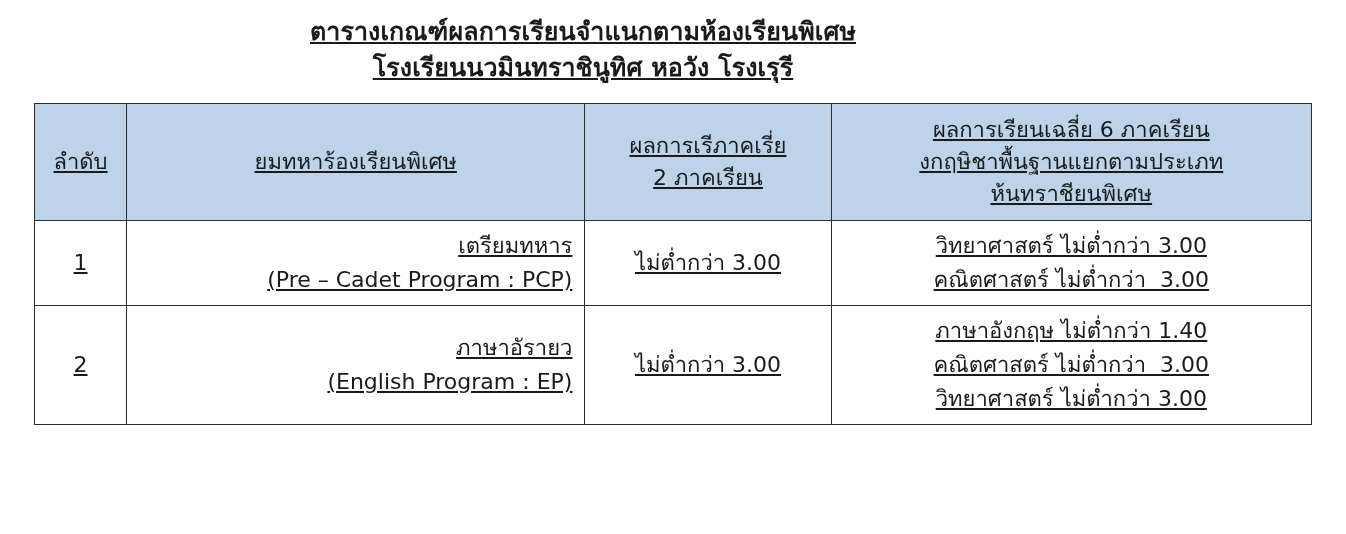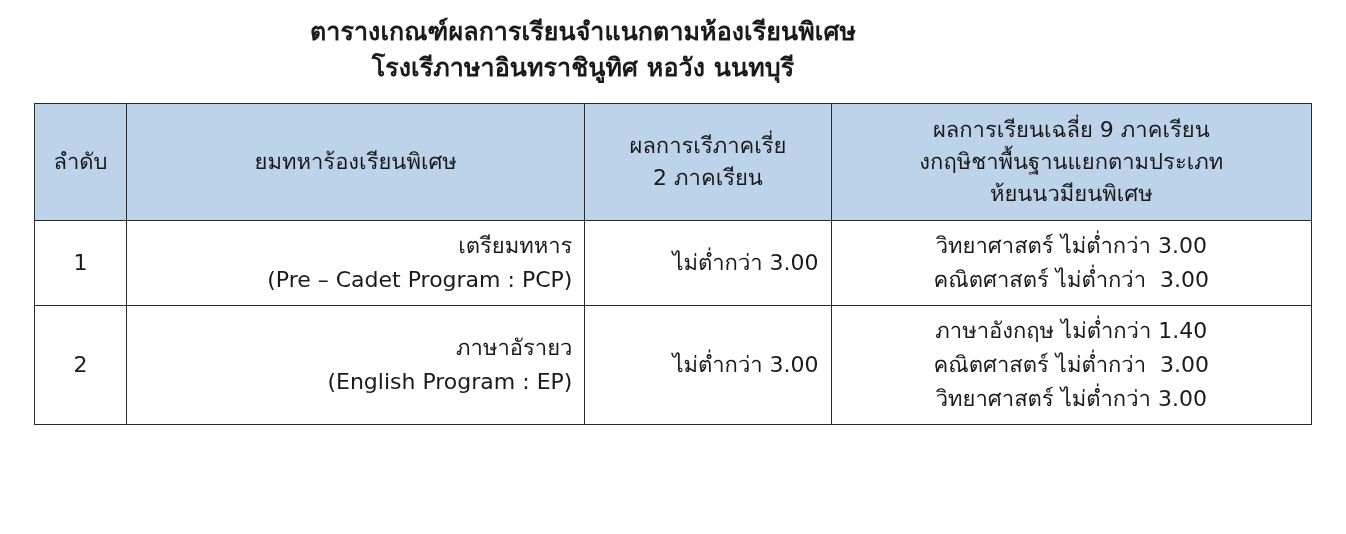--- a/index.html
+++ b/index.html
@@ -12,20 +12,21 @@
     height: 534px;
     font-family: "DejaVu Sans", "Liberation Sans", sans-serif;
     color: #1a1a1a;
     overflow: hidden;
   }
   .page {
     position: relative;
     width: 1166px;
     height: 534px;
     box-sizing: border-box;
+    text-decoration: underline;
   }
   .title-block {
     text-align: center;
     padding-top: 14px;
   }
   .title-line {
     font-size: 25px;
     font-weight: bold;
     line-height: 1.42;
     letter-spacing: 0.1px;
@@ -62,60 +63,60 @@
     padding: 8px 12px;
   }
   td.cell-no {
     text-align: center;
     font-size: 23px;
   }
   td.cell-type {
     text-align: right;
   }
   td.cell-gpa {
-    text-align: right;
+    text-align: center;
   }
   td.cell-detail {
     text-align: center;
   }
   .line {
     display: block;
     white-space: pre;
   }
 </style>
 </head>
 <body>
 
 <div class="page">
 
   <div class="title-block">
     <div class="title-line">ตารางเกณฑ์ผลการเรียนจำแนกตามห้องเรียนพิเศษ</div>
-    <div class="title-line">โรงเรีภาษาอินทราชินูทิศ หอวัง นนทบุรี</div>
+    <div class="title-line">โรงเรียนนวมินทราชินูทิศ หอวัง โรงเรุรี</div>
   </div>
 
   <div class="table-wrap">
     <table class="grades">
       <colgroup>
         <col class="col-no">
         <col class="col-type">
         <col class="col-gpa">
         <col class="col-detail">
       </colgroup>
       <thead>
         <tr>
           <th>ลำดับ</th>
           <th>ยมทหาร้องเรียนพิเศษ</th>
           <th>
             <span class="line">ผลการเรีภาคเรี่ย</span>
             <span class="line">2 ภาคเรียน</span>
           </th>
           <th>
-            <span class="line">ผลการเรียนเฉลี่ย 9 ภาคเรียน</span>
+            <span class="line">ผลการเรียนเฉลี่ย 6 ภาคเรียน</span>
             <span class="line">งกฤษิชาพื้นฐานแยกตามประเภท</span>
-            <span class="line">ห้ยนนวมียนพิเศษ</span>
+            <span class="line">ห้นทราชียนพิเศษ</span>
           </th>
         </tr>
       </thead>
       <tbody>
         <tr>
           <td class="cell-no">1</td>
           <td class="cell-type">
             <span class="line">เตรียมทหาร</span>
             <span class="line">(Pre – Cadet Program : PCP)</span>
           </td>

